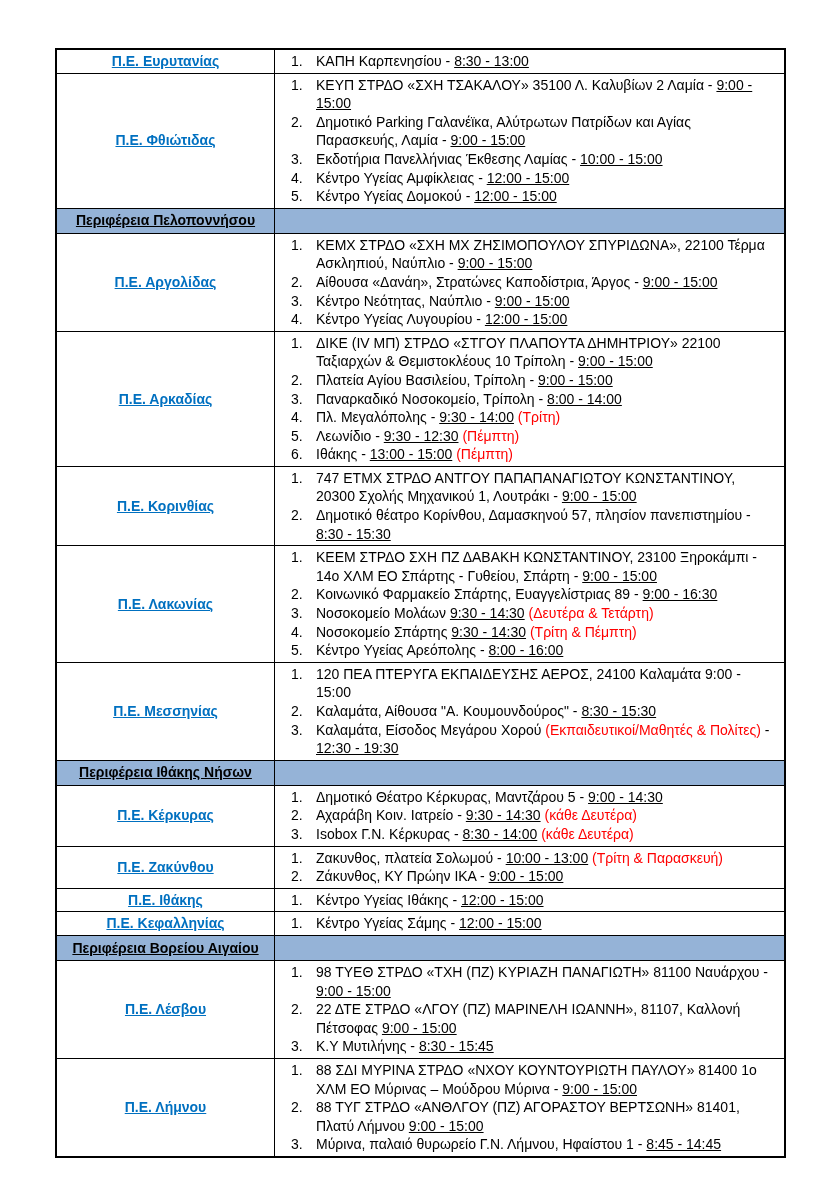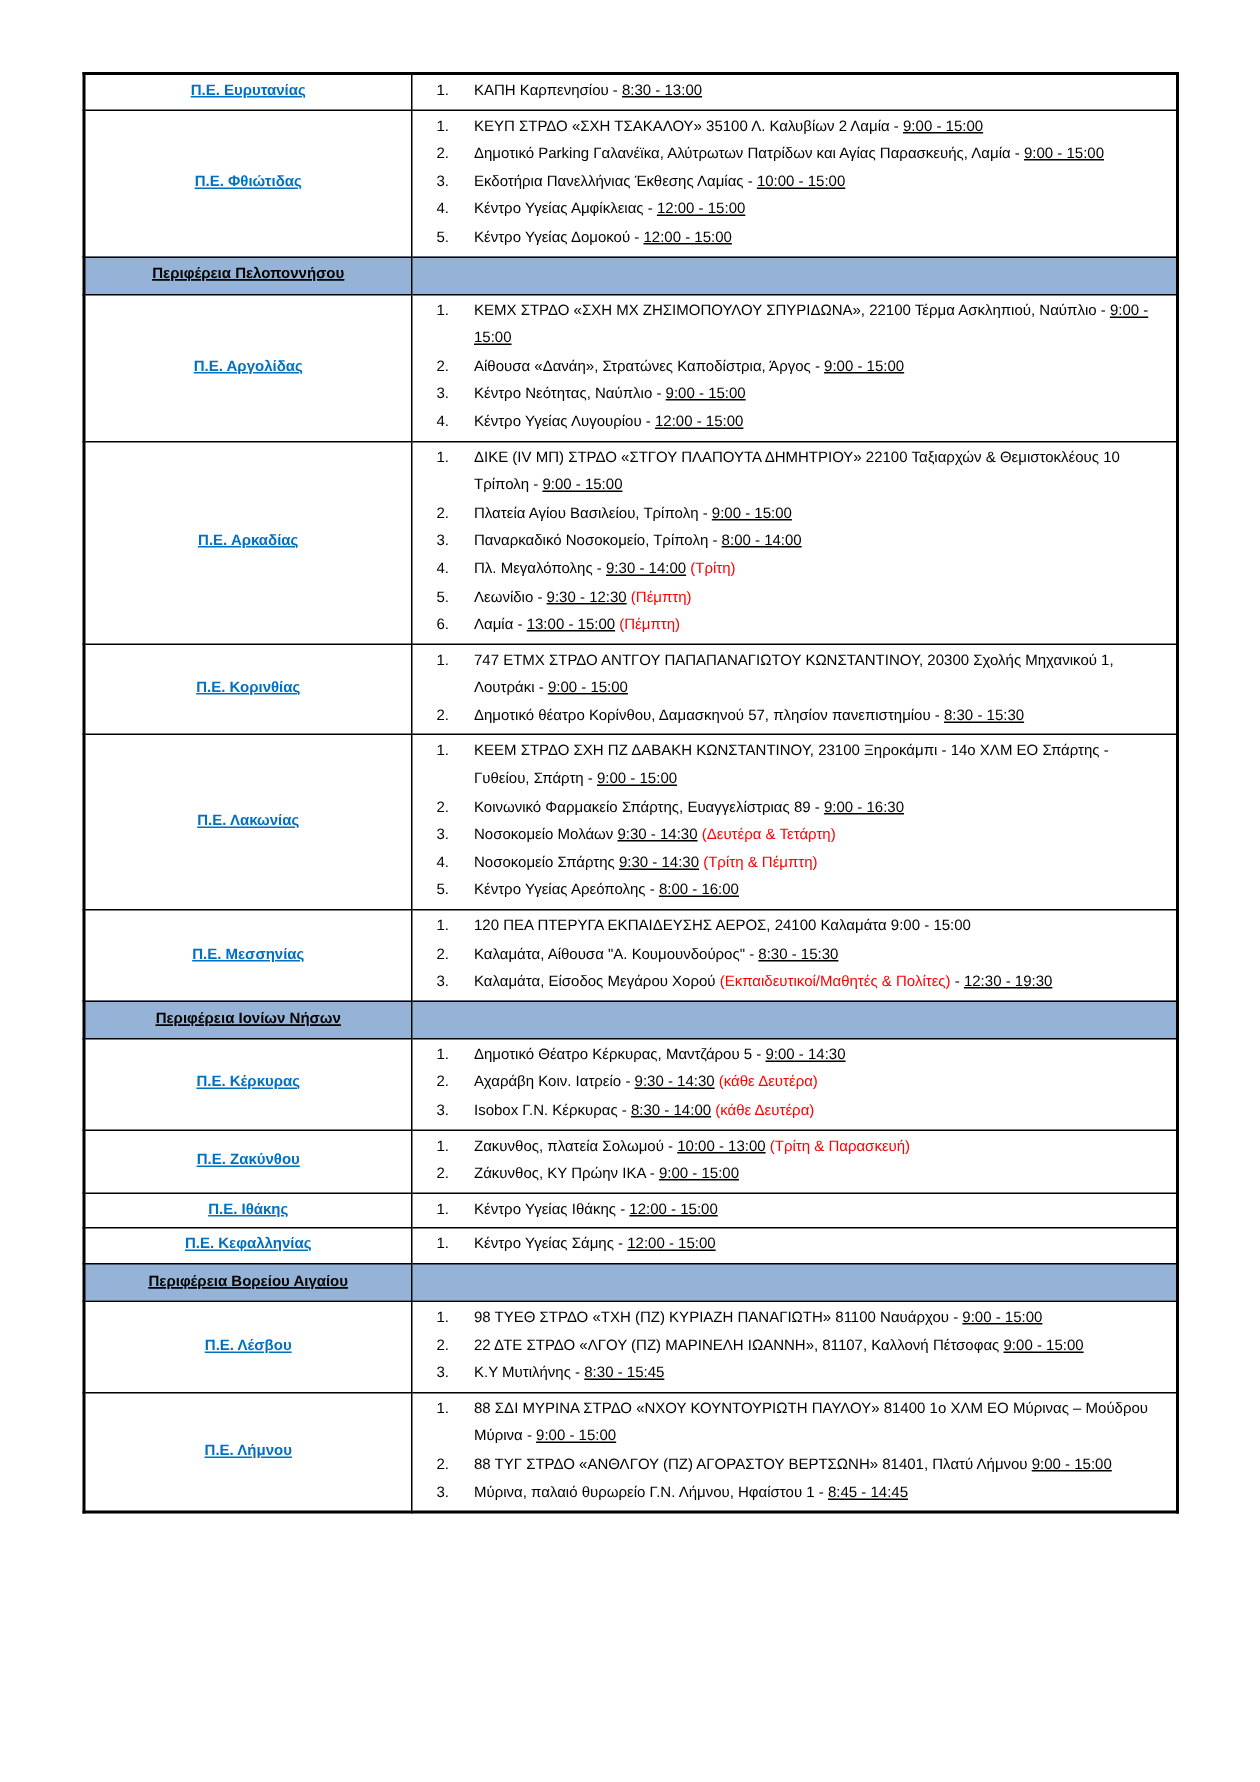--- a/index.html
+++ b/index.html
@@ -10,21 +10,21 @@
   }
   html, body {
     margin: 0; padding: 0;
     background: #ffffff;
   }
   .page {
     position: relative;
     width: 840px; height: 1188px;
     background: #ffffff;
     font-family: "Liberation Sans", sans-serif;
-    font-size: 10px;
+    font-size: 14px;
     line-height: 18.6px;
     color: #000000;
   }
   table.schedule {
     position: absolute;
     left: 55px; top: 48px;
     width: 731px;
     border-collapse: collapse;
     border: 2px solid var(--border-col);
     table-layout: fixed;
@@ -49,21 +49,20 @@
   }
   .item { display: flex; align-items: flex-start; }
   .num  { flex: none; width: 25px; margin-left: 16px; }
   .content { flex: 1; padding-right: 2px; }
   .time { text-decoration: underline; }
   .note { color: var(--note-red); }
   td.section-cell {
     background: var(--section-bg);
     padding: 2px 4px;
     height: 20px;
-    text-decoration: underline;
   }
   td.section-cell.title-cell { text-align: center; }
   .section-title {
     font-weight: 700;
     text-decoration: underline;
     color: #000000;
   }
 </style>
 </head>
 <body>
@@ -148,21 +147,21 @@
             <div class="item">
               <span class="num">4.</span>
               <span class="content"><span class="txt">Πλ. Μεγαλόπολης - </span><span class="time">9:30 - 14:00</span><span class="txt"> </span><span class="note">(Τρίτη)</span></span>
             </div>
             <div class="item">
               <span class="num">5.</span>
               <span class="content"><span class="txt">Λεωνίδιο - </span><span class="time">9:30 - 12:30</span><span class="txt"> </span><span class="note">(Πέμπτη)</span></span>
             </div>
             <div class="item">
               <span class="num">6.</span>
-              <span class="content"><span class="txt">Λαμία - </span><span class="time">13:00 - 15:00</span><span class="txt"> </span><span class="note">(Πέμπτη)</span></span>
+              <span class="content"><span class="txt">Ιθάκης - </span><span class="time">13:00 - 15:00</span><span class="txt"> </span><span class="note">(Πέμπτη)</span></span>
             </div>
           </td>
         </tr>
         <tr class="region-row">
           <td class="region-cell"><span class="region-link">Π.Ε. Κορινθίας</span></td>
           <td class="items-cell">
             <div class="item">
               <span class="num">1.</span>
               <span class="content"><span class="txt">747 ΕΤΜΧ ΣΤΡΔΟ ΑΝΤΓΟΥ ΠΑΠΑΠΑΝΑΓΙΩΤΟΥ ΚΩΝΣΤΑΝΤΙΝΟΥ, 20300 Σχολής Μηχανικού 1, Λουτράκι - </span><span class="time">9:00 - 15:00</span></span>
             </div>
@@ -208,21 +207,21 @@
               <span class="num">2.</span>
               <span class="content"><span class="txt">Καλαμάτα, Αίθουσα "Α. Κουμουνδούρος" - </span><span class="time">8:30 - 15:30</span></span>
             </div>
             <div class="item">
               <span class="num">3.</span>
               <span class="content"><span class="txt">Καλαμάτα, Είσοδος Μεγάρου Χορού </span><span class="note">(Εκπαιδευτικοί/Μαθητές &amp; Πολίτες)</span><span class="txt"> - </span><span class="time">12:30 - 19:30</span></span>
             </div>
           </td>
         </tr>
         <tr class="section-row">
-          <td class="section-cell title-cell"><span class="section-title">Περιφέρεια Ιονίων Νήσων</span></td>
+          <td class="section-cell title-cell"><span class="section-title">Περιφέρεια Ιθάκης Νήσων</span></td>
           <td class="section-cell"></td>
         </tr>
         <tr class="region-row">
           <td class="region-cell"><span class="region-link">Π.Ε. Κέρκυρας</span></td>
           <td class="items-cell">
             <div class="item">
               <span class="num">1.</span>
               <span class="content"><span class="txt">Δημοτικό Θέατρο Κέρκυρας, Μαντζάρου 5 - </span><span class="time">9:00 - 14:30</span></span>
             </div>
             <div class="item">

